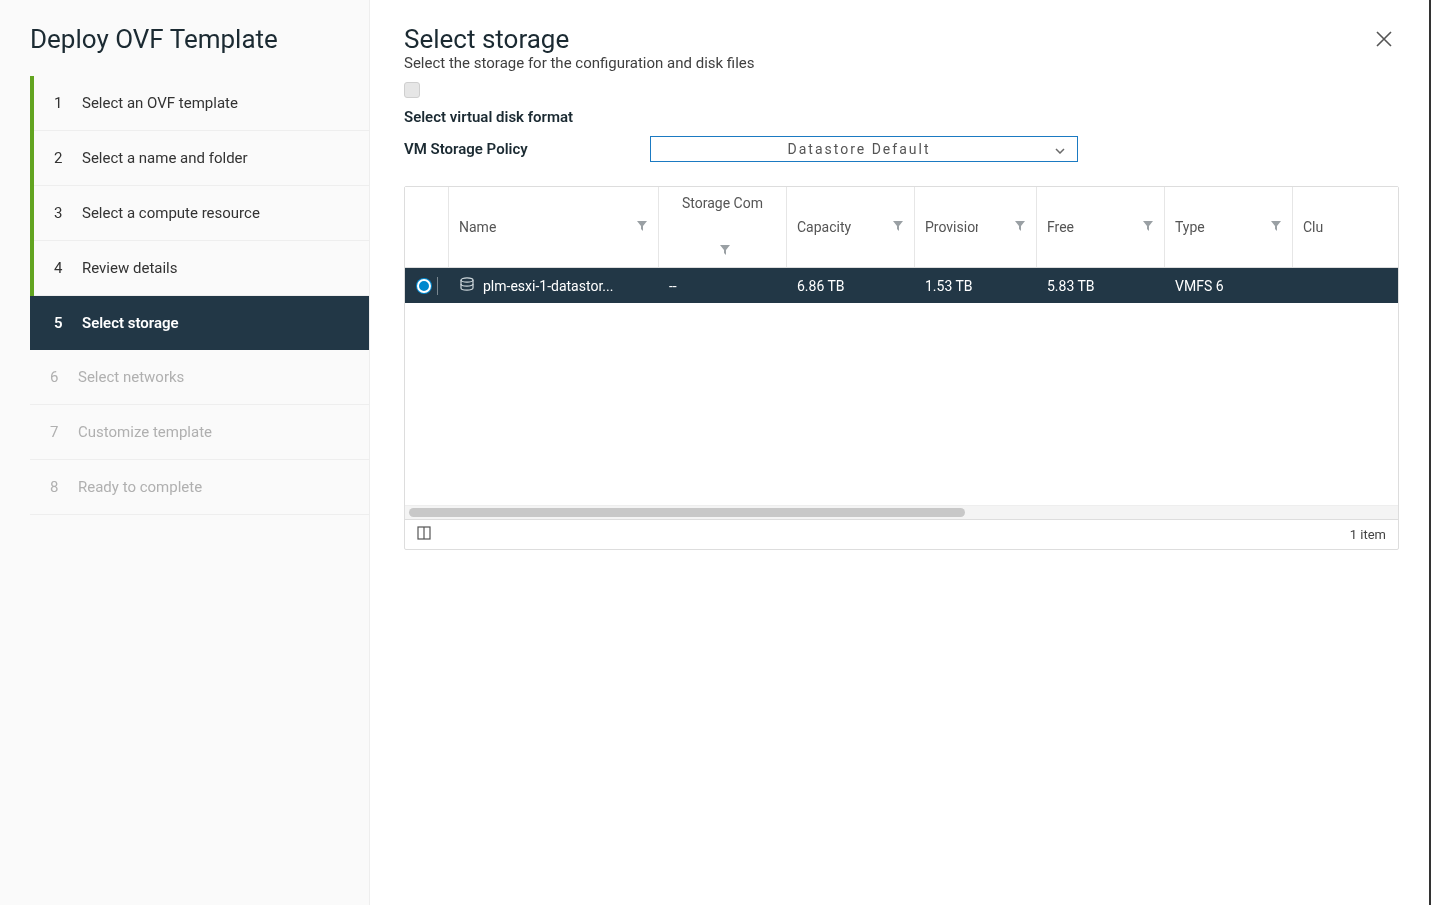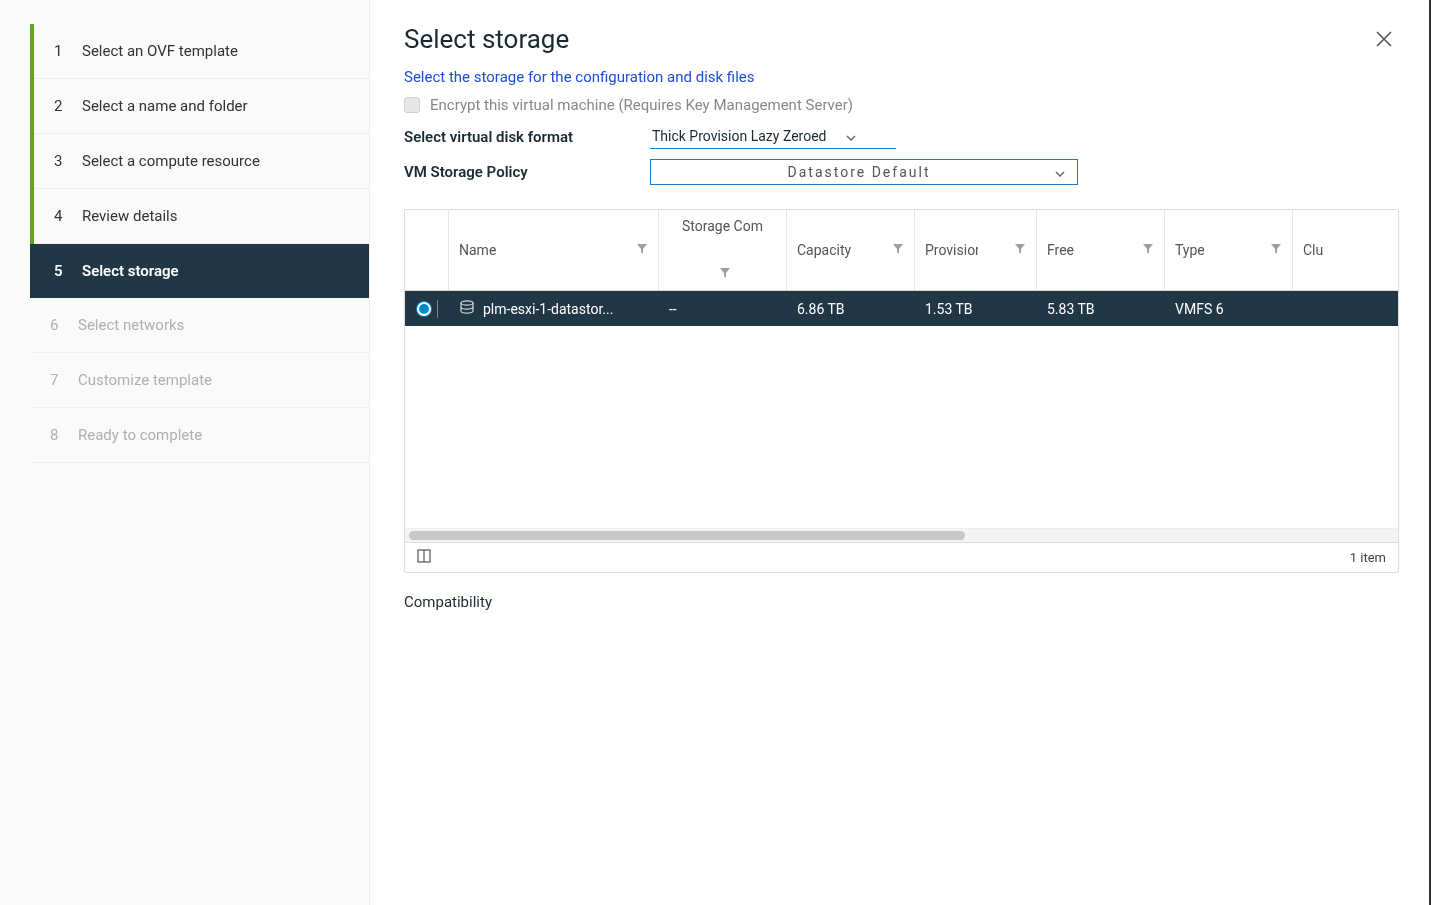--- a/index.html
+++ b/index.html
@@ -84,23 +84,22 @@
       font-weight: 400;
     }
     .close-icon {
       cursor: pointer;
       padding: 6px;
       color: #555;
     }
     .close-icon svg { display: block; }
 
     .subtitle {
-      margin-top: 14px;
       font-size: 15px;
-      color: #1d4ed8;
+      color: #404040;
     }
 
     .opt-row {
       margin-top: 10px;
       display: flex;
       align-items: center;
       gap: 10px;
     }
     .opt-label {
       width: 236px;
@@ -290,20 +289,21 @@
       font-weight: 500;
     }
     .btn.link { color: #0079b8; background: none; border: none; }
     .btn.outline { color: #0079b8; background: #fff; border: 1px solid #0079b8; }
     .btn.primary { color: #fff; background: #0079b8; border: 1px solid #0079b8; }
   </style>
 </head>
 <body>
 
 <div class="left-panel">
+  <h1>Deploy OVF Template</h1>
 
   <div class="step-list">
     <div class="step-item">
       <span class="num">1</span>
       <span>Select an OVF template</span>
     </div>
     <div class="step-item">
       <span class="num">2</span>
       <span>Select a name and folder</span>
     </div>
@@ -344,33 +344,24 @@
       <svg width="18" height="18" viewBox="0 0 18 18">
           <path d="M2 2 L16 16 M16 2 L2 16" stroke="#555" stroke-width="1.6" fill="none"></path>
         </svg>
     </span>
   </div>
 
   <div class="subtitle">Select the storage for the configuration and disk files</div>
 
   <div class="opt-row">
     <span class="fake-checkbox disabled"></span>
-    <span class="disabled-text">Encrypt this virtual machine (Requires Key Management Server)</span>
   </div>
 
   <div class="opt-row">
     <span class="opt-label">Select virtual disk format</span>
-    <span class="disk-format">
-      <span>Thick Provision Lazy Zeroed</span>
-      <span class="chev">
-        <svg width="10" height="6" viewBox="0 0 10 6">
-            <path d="M1 1 L5 5 L9 1" stroke="#6b6b6b" stroke-width="1.5" fill="none"></path>
-          </svg>
-      </span>
-    </span>
   </div>
 
   <div class="opt-row">
     <span class="opt-label">VM Storage Policy</span>
     <span class="policy-select">
       <span>Datastore Default</span>
       <span class="chev">
         <svg width="10" height="6" viewBox="0 0 10 6">
             <path d="M1 1 L5 5 L9 1" stroke="#6b6b6b" stroke-width="1.5" fill="none"></path>
           </svg>
@@ -456,16 +447,15 @@
       <span class="cols-icon">
         <svg width="14" height="14" viewBox="0 0 14 14">
             <rect x="1" y="1" width="12" height="12" fill="none" stroke="#555" stroke-width="1.2"></rect>
             <line x1="7" y1="1" x2="7" y2="13" stroke="#555" stroke-width="1.2"></line>
           </svg>
       </span>
       <span>1 item</span>
     </div>
   </div>
 
-  <div class="compat-label">Compatibility</div>
 
 
 </div>
 
 </body></html>

